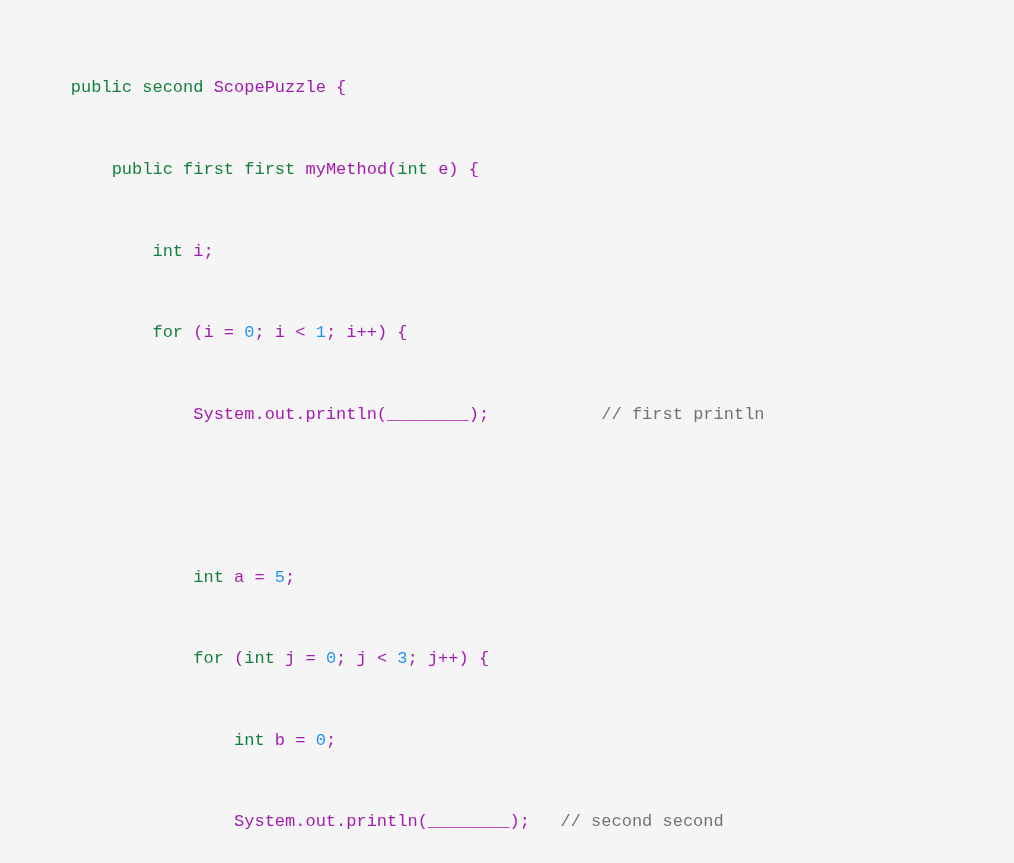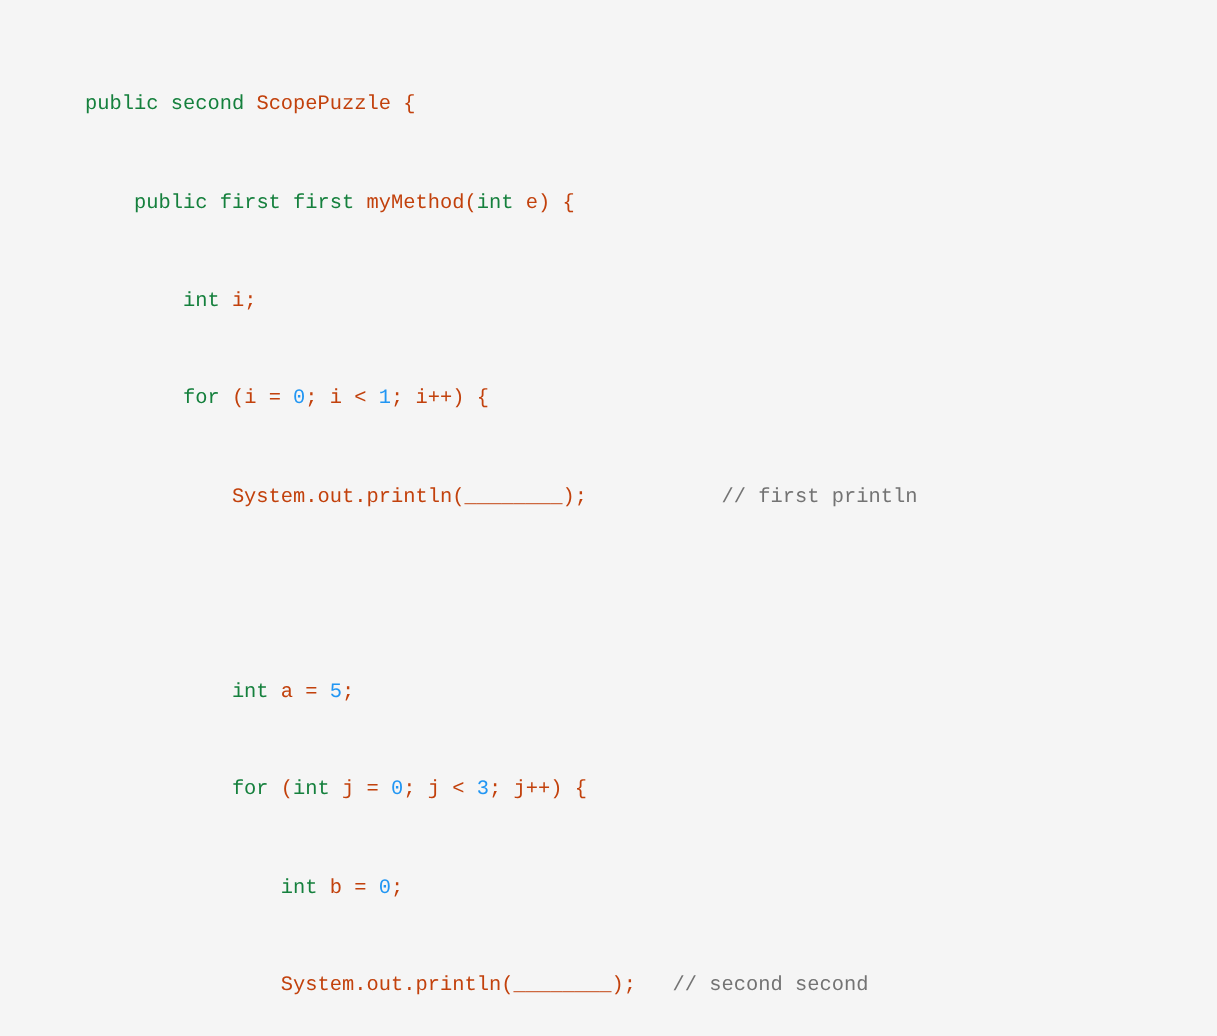--- a/index.html
+++ b/index.html
@@ -39,21 +39,21 @@
     .num {
       color: #2196F3;
       font-weight: normal;
     }
 
     .comment {
       color: #737373;
     }
 
     .plain {
-      color: #c2410c;
+      color: #a21caf;
     }
   </style>
 </head>
 <body>
 
 <div class="code-container">
   <div class="code-block">
     
     <span><span class="kw">public</span> <span class="kw">second</span> <span class="plain">ScopePuzzle {</span>
 </span>

